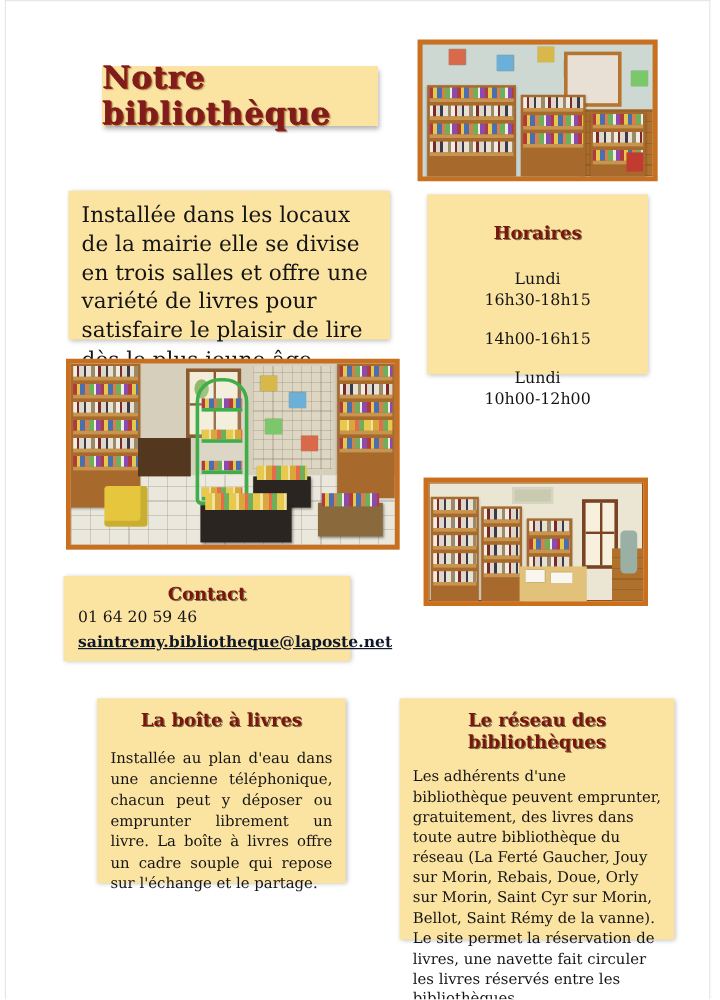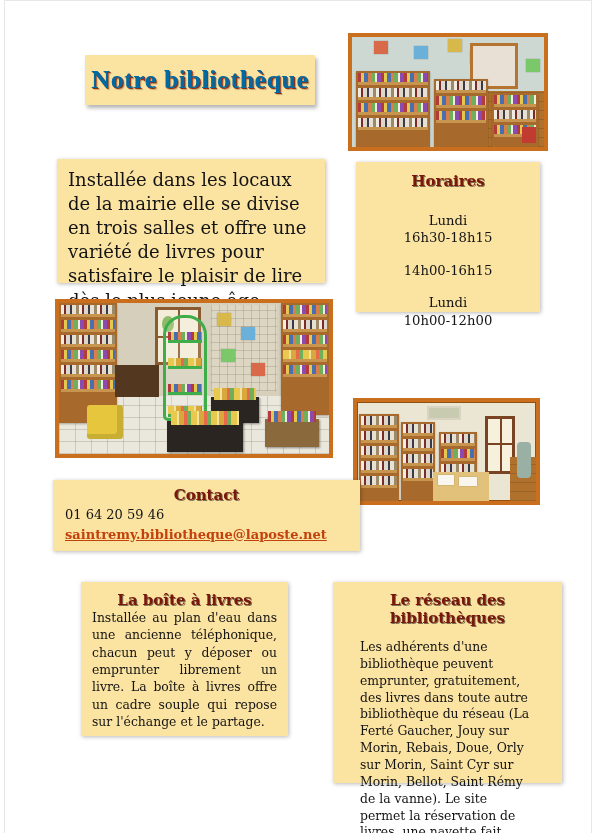--- a/index.html
+++ b/index.html
@@ -16,45 +16,44 @@
   .ybox {
     position:absolute; background:#fbe3a1;
     box-shadow:1px 1px 4px rgba(0,0,0,0.28);
   }
   .title-box {
     left:85px; top:55px; width:230px; height:50px;
     display:flex; align-items:center; justify-content:center;
     box-shadow:2px 3px 4px rgba(0,0,0,0.3);
   }
   .title-text {
-    font-size:26px; font-weight:bold; color:#0369a1; letter-spacing:0.5px;
+    font-size:26px; font-weight:bold; color:#7f1d1d; letter-spacing:0.5px;
     text-shadow:1px 1px 0 #9c2a0c, 2px 2px 1px rgba(0,0,0,0.25);
-    font-family:Liberation Serif, serif;
   }
   .box-title {
     font-size:15px; font-weight:bold; color:#7a170d; text-align:center;
     text-shadow:1px 1px 0 rgba(0,0,0,0.5);
   }
   .intro-box { left:57px; top:159px; width:268px; height:124px; padding:9px 11px; }
   .intro-text { font-size:18px; line-height:1.34; }
   .intro-highlight {
     margin-top:16px; text-align:center; font-size:14.5px; font-weight:bold;
     color:#0f172a; text-shadow:1px 1px 0 rgba(0,0,0,0.5);
   }
-  .horaires-box { left:356px; top:162px; width:184px; height:150px; padding:10px 6px; text-align:center; }
+  .horaires-box { left:356px; top:162px; width:184px; height:150px; padding:23px 6px; text-align:center; }
   .horaires-box .box-title { margin-bottom:22px; }
   .hr-group { margin-bottom:15px; font-size:13.2px; line-height:1.32; }
-  .contact-box { left:53px; top:480px; width:307px; height:71px; padding:6px 12px; }
+  .contact-box { left:53px; top:480px; width:239px; height:71px; padding:6px 12px; }
   .contact-box .box-title { margin-bottom:2px; }
   .contact-line { font-size:13px; line-height:1.35; }
-  .email-link { font-size:13px; font-weight:bold; color:#c2410c; text-decoration:underline; cursor:pointer; }
+  .email-link { font-size:13px; font-weight:bold; color:#0f172a; text-decoration:underline; cursor:pointer; }
   .boite-box { left:81px; top:582px; width:207px; height:154px; padding:9px 11px; }
-  .boite-box .box-title { }
+  .boite-box .box-title { margin-bottom:14px; }
   .boite-text { font-size:12.4px; line-height:1.4; text-align:justify; }
-  .reseau-box { left:333px; top:582px; width:229px; height:201px; padding:9px 27px; }
+  .reseau-box { left:333px; top:582px; width:229px; height:201px; padding:9px 11px; }
   .reseau-box .box-title { margin-bottom:12px; }
   .reseau-text { font-size:12.4px; line-height:1.36; }
 
   
   .photo {
     position:absolute; border:4px solid #c96f1e; background:#cdd8d3;
     box-shadow:inset 0 0 0 1px #94500f; overflow:hidden;
   }
   .photo * { position:absolute; }
   .photo-a { left:348px; top:33px; width:200px; height:118px; }

